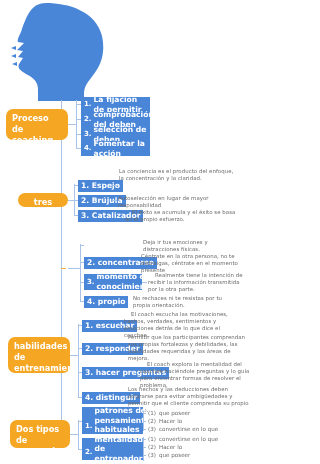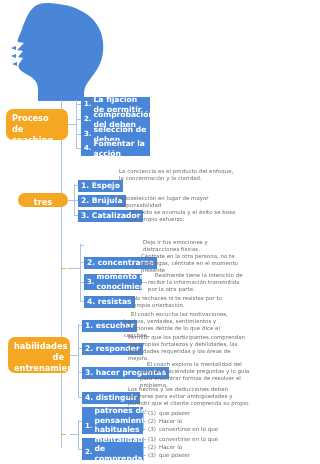--- a/index.html
+++ b/index.html
@@ -165,26 +165,26 @@
   <div class="bluebox" style="left:84px;top:274px;width:58px;height:16px;">
     <span class="num">3.</span>
     <span class="txt">momento el conocimiento</span>
   </div>
   <div class="hline" style="left:142px;top:282px;width:5px;"></div>
   <div class="desc indent" style="left:148px;top:272px;width:95px;">Realmente tiene la intención de recibir la información transmitida por la otra parte.</div>
 
   <div class="hline" style="left:80px;top:301px;width:4px;"></div>
   <div class="bluetag" style="left:84px;top:296px;">
     <span>4.</span>
-    <span>resistas</span>
+    <span>propio</span>
   </div>
   <div class="desc" style="left:133px;top:295px;width:105px;">No rechaces ni te resistas por tu propia orientación.</div>
 
   <div class="hline orange" style="left:61px;top:355px;width:5px;"></div>
-  <div class="pill" style="left:8px;top:337px;width:62px;height:36px;text-align:right;">
+  <div class="pill" style="left:8px;top:337px;width:62px;height:36px;">
     <span>habilidades de entrenamiento</span>
   </div>
   <div class="hline" style="left:70px;top:355px;width:8px;"></div>
   <div class="vline" style="left:78px;top:324px;height:73px;"></div>
 
   <div class="hline" style="left:78px;top:325px;width:4px;"></div>
   <div class="bluetag" style="left:82px;top:320px;">
     <span>1.</span>
     <span>escuchar</span>
   </div>
@@ -209,20 +209,23 @@
 
   <div class="hline" style="left:78px;top:397px;width:4px;"></div>
   <div class="bluetag" style="left:82px;top:392px;">
     <span>4.</span>
     <span>distinguir</span>
   </div>
   <div class="hline" style="left:122px;top:397px;width:5px;"></div>
   <div class="desc" style="left:128px;top:386px;width:125px;">Los hechos y las deducciones deben aclararse para evitar ambigüedades y permitir que el cliente comprenda su propio estado.</div>
 
   <div class="hline orange" style="left:61px;top:434px;width:5px;"></div>
+  <div class="pill" style="left:10px;top:420px;width:60px;height:28px;">
+    <span>Dos tipos de pensamiento</span>
+  </div>
   <div class="hline" style="left:70px;top:434px;width:8px;"></div>
   <div class="vline" style="left:78px;top:420px;height:30px;"></div>
 
   <div class="hline" style="left:78px;top:421px;width:4px;"></div>
   <div class="bluebox" style="left:82px;top:407px;width:61px;height:27px;">
     <span class="num">1.</span>
     <span class="txt">patrones de pensamiento habituales</span>
   </div>
   <div class="vline" style="left:143px;top:411px;height:20px;"></div>
   <div class="tick" style="left:143px;top:413px;"></div>
@@ -234,21 +237,21 @@
     <span class="idx">(2)</span><span>Hacer lo</span>
   </div>
   <div class="tick" style="left:143px;top:429px;"></div>
   <div class="numitem" style="left:148px;top:425px;">
     <span class="idx">(3)</span><span>convertirse en lo que</span>
   </div>
 
   <div class="hline" style="left:78px;top:449px;width:4px;"></div>
   <div class="bluebox" style="left:82px;top:438px;width:61px;height:22px;">
     <span class="num">2.</span>
-    <span class="txt">mentalidad de comprenda</span>
+    <span class="txt">mentalidad de entrenador</span>
   </div>
   <div class="vline" style="left:143px;top:437px;height:24px;"></div>
   <div class="tick" style="left:143px;top:439px;"></div>
   <div class="numitem" style="left:148px;top:435px;">
     <span class="idx">(1)</span><span>convertirse en lo que</span>
   </div>
   <div class="tick" style="left:143px;top:447px;"></div>
   <div class="numitem" style="left:148px;top:443px;">
     <span class="idx">(2)</span><span>Hacer lo</span>
   </div>

